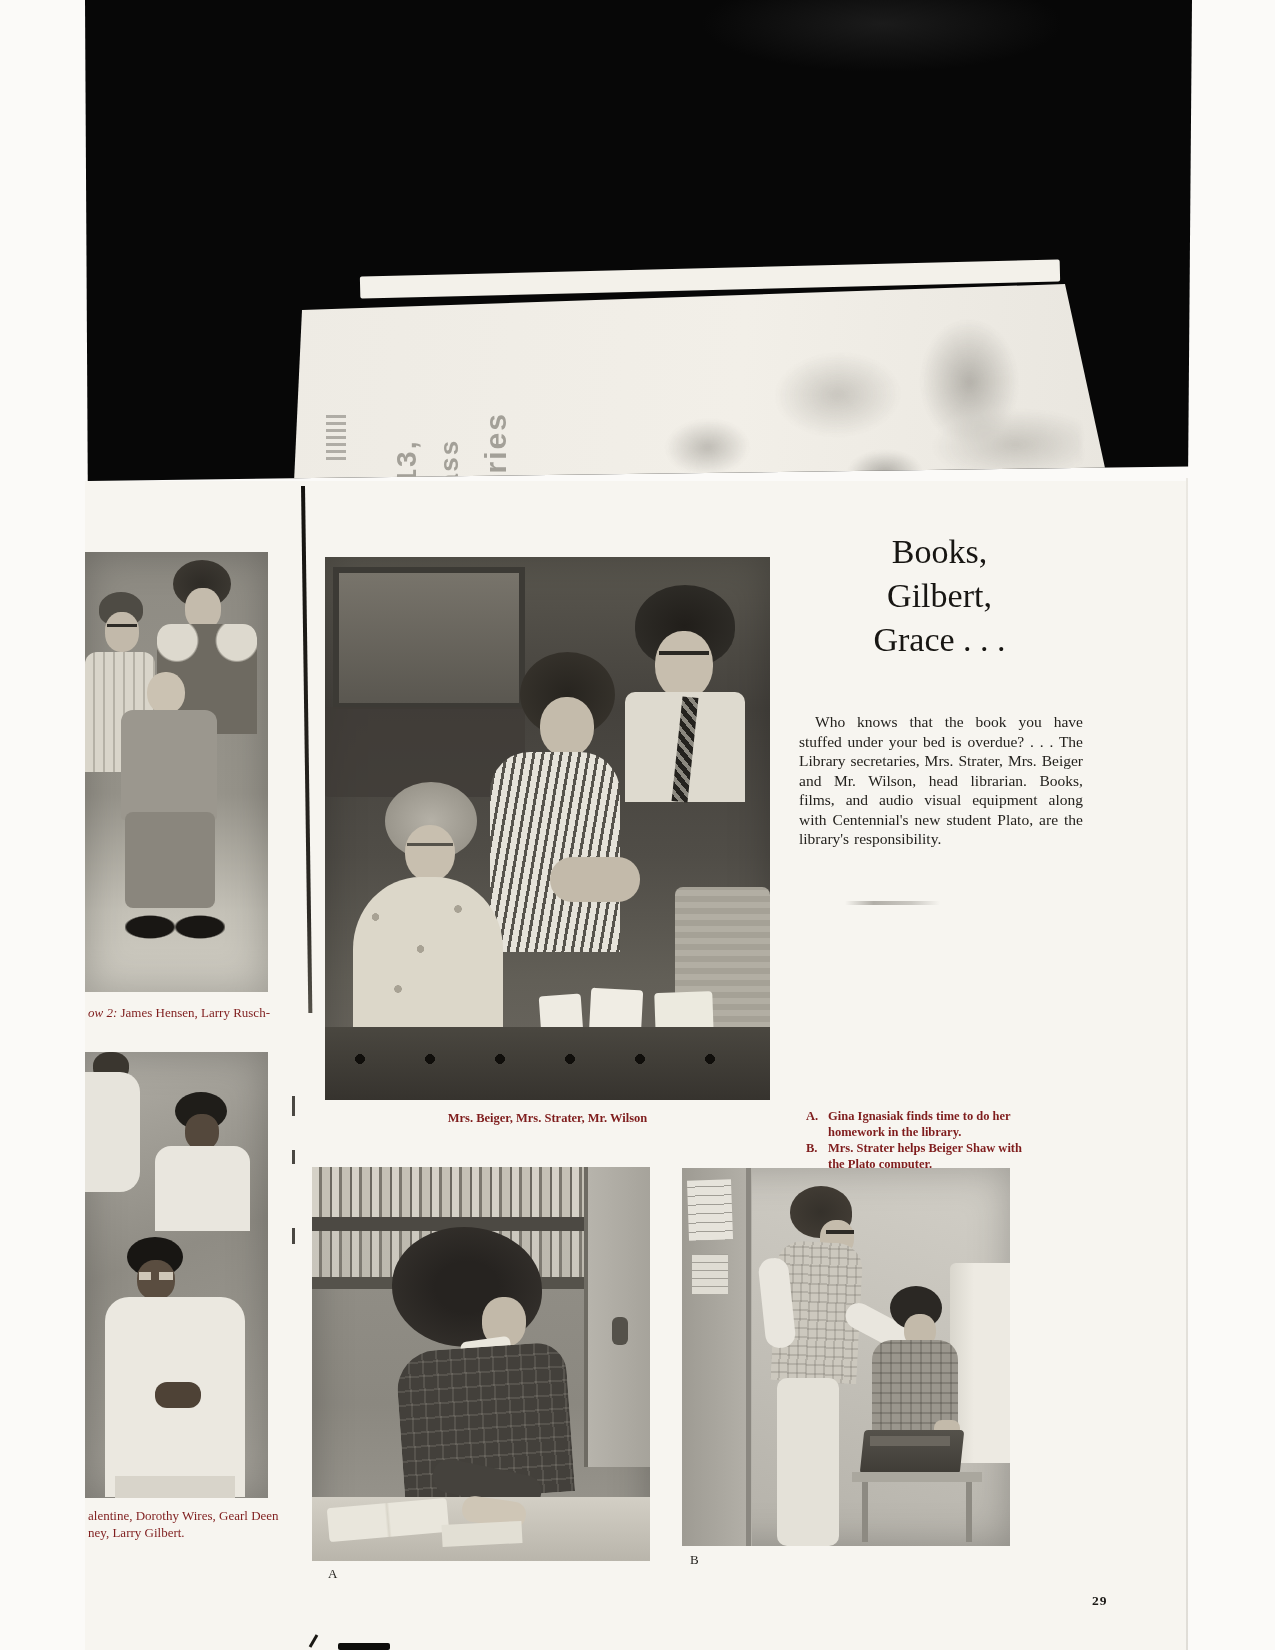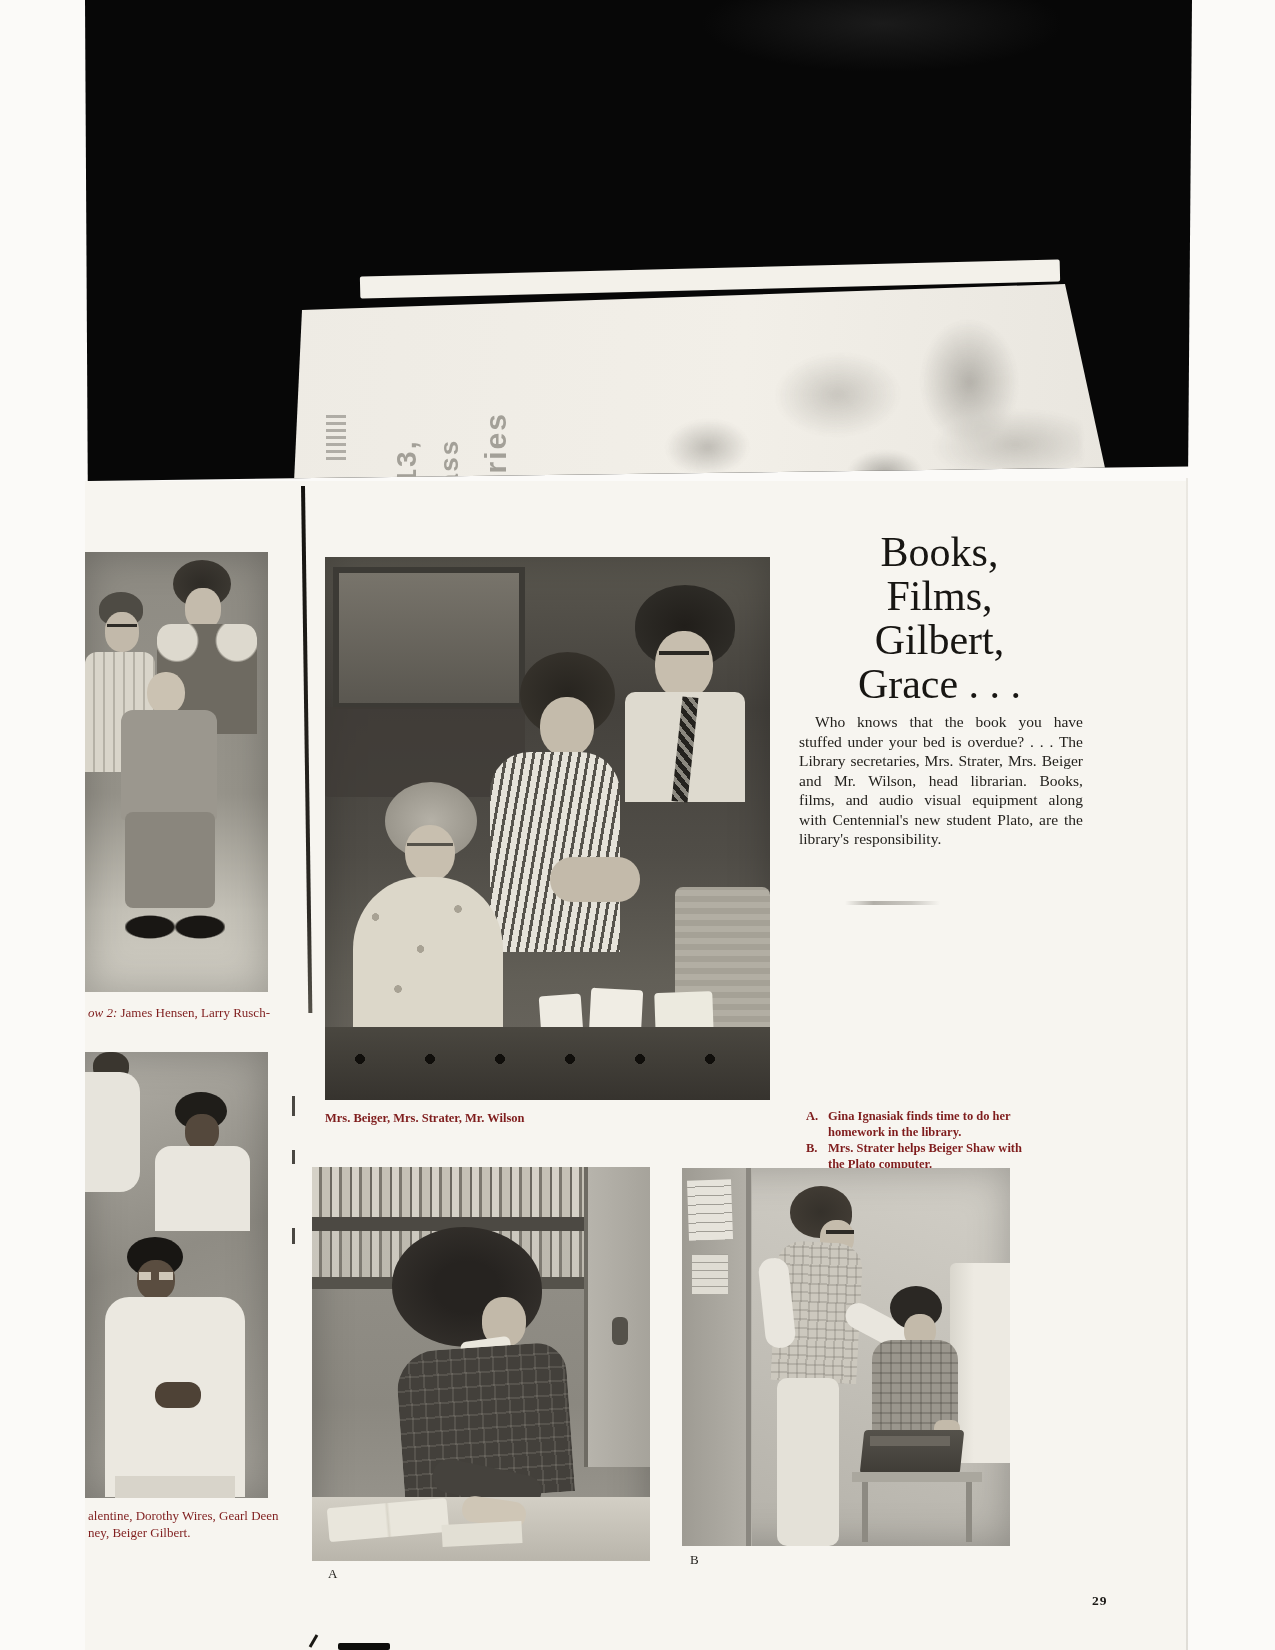--- a/index.html
+++ b/index.html
@@ -33,30 +33,30 @@
   .page-edge-right{left:1186px;top:478px;width:2px;height:1172px;
     background:linear-gradient(180deg,#e6e3dc,#d9d6cf);opacity:.8;}
   .gutter-line{left:301px;top:486px;width:4px;height:527px;
     background:linear-gradient(180deg,#14120f,#2b2823 80%,#55524a);
     transform-origin:top center;transform:rotate(-0.8deg);}
   .gutter-dash{width:3px;background:#4a4742;left:292px;}
   
   .photo{position:absolute;overflow:hidden;box-shadow:inset 0 0 40px rgba(0,0,0,.25);}
   
   .title-block{left:797px;top:530px;width:285px;text-align:center;}
-  .title-line{font-size:42px;line-height:44px;color:#181613;}
+  .title-line{font-size:34px;line-height:44px;color:#181613;}
   .body-par{left:799px;top:712px;width:284px;font-size:15.5px;line-height:19.5px;
     text-align:justify;text-indent:16px;word-spacing:1px;color:#24221e;}
   .dash-smudge{left:845px;top:901px;width:95px;height:4px;
     background:linear-gradient(90deg,transparent,rgba(120,116,108,.55) 30%,rgba(120,116,108,.35) 70%,transparent);}
   
   .cap{color:#7f1d1d;}
   .cap-bold{font-weight:700;font-size:12.5px;line-height:16px;}
   .cap-reg{font-weight:400;font-size:13px;line-height:16.5px;}
-  .main-caption{left:325px;top:1110px;width:445px;}
+  .main-caption{left:325px;top:1110px;width:445px;text-align:center;}
   .cap-list{left:806px;top:1108px;width:225px;}
   .cap-item{display:grid;grid-template-columns:22px 1fr;}
   .photo-label{font-size:13px;color:#24221e;}
   .page-number{left:1092px;top:1593px;font-size:13.5px;font-weight:700;letter-spacing:1px;color:#1c1a17;}
   .crop-slash{left:312px;top:1634px;width:3px;height:14px;background:#1a1814;transform:rotate(30deg);}
   .crop-bar{left:338px;top:1643px;width:52px;height:7px;background:#0e0d0b;border-radius:2px;}
 </style>
 </head>
 <body>
 
@@ -114,21 +114,21 @@
     <div class="sh" style="left:42px;top:185px;width:56px;height:40px;background:#181613;border-radius:50%;"></div>
     <div class="sh" style="left:52px;top:208px;width:38px;height:40px;background:#5a4d40;border-radius:46%;"></div>
     <div class="sh" style="left:54px;top:220px;width:34px;height:8px;background:linear-gradient(90deg,#cfc7b8 0 12px,transparent 12px 20px,#cfc7b8 20px 32px);"></div>
     <div class="sh" style="left:20px;top:245px;width:140px;height:200px;background:#ebe8e0;border-radius:24px 24px 0 0;"></div>
     <div class="sh" style="left:70px;top:330px;width:46px;height:26px;background:#4e4236;border-radius:12px;"></div>
     <div class="sh" style="left:30px;top:424px;width:120px;height:22px;background:#d8d4ca;"></div>
   </div>
 
   <div class="abs cap cap-reg" style="left:88px;top:1508px;width:205px;">
     <div>alentine, Dorothy Wires, Gearl Deen</div>
-    <div>ney, Beiger Gilbert.</div>
+    <div>ney, Larry Gilbert.</div>
   </div>
 
   <div class="photo" style="left:325px;top:557px;width:445px;height:543px;background:linear-gradient(180deg,#5a574f 0%,#45423d 28%,#504d47 55%,#625f57 78%,#6b6760 100%);">
     <div class="sh" style="left:8px;top:10px;width:180px;height:130px;background:linear-gradient(#78746b,#5a5750);border:6px solid #3c3a35;"></div>
     <div class="sh" style="left:0;top:150px;width:200px;height:90px;background:#3e3b36;opacity:.7;border-radius:4px;"></div>
     <div class="sh" style="left:310px;top:28px;width:100px;height:82px;background:radial-gradient(#211e1a,#32302b);border-radius:50% 50% 45% 45%;"></div>
     <div class="sh" style="left:330px;top:74px;width:58px;height:68px;background:#c7beae;border-radius:48%;"></div>
     <div class="sh" style="left:334px;top:94px;width:50px;height:4px;background:#2a2823;"></div>
     <div class="sh" style="left:300px;top:135px;width:120px;height:110px;background:#dedacf;border-radius:10px 10px 0 0;"></div>
     <div class="sh" style="left:352px;top:140px;width:16px;height:105px;background:repeating-linear-gradient(45deg,#24221e 0 5px,#8b887f 5px 9px);transform:rotate(6deg);"></div>
@@ -145,21 +145,20 @@
     <div class="sh" style="left:265px;top:432px;width:52px;height:48px;background:#f0ede4;border-radius:4px;transform:rotate(3deg);"></div>
     <div class="sh" style="left:330px;top:435px;width:58px;height:45px;background:#eceadf;border-radius:4px;transform:rotate(-2deg);"></div>
     <div class="sh" style="left:0;top:470px;width:445px;height:73px;background:linear-gradient(#4a4740,#36332e);"></div>
     <div class="sh" style="left:0;top:492px;width:445px;height:20px;background-image:radial-gradient(circle 5px at 35px 10px,#100e0b 0 95%,transparent 100%);background-size:70px 20px;background-repeat:repeat-x;"></div>
   </div>
 
   <div class="abs cap cap-bold main-caption">Mrs. Beiger, Mrs. Strater, Mr. Wilson</div>
 
   <div class="abs title-block">
     <div class="title-line">Books,</div>
-    <div class="title-line">Films,</div>
     <div class="title-line">Gilbert,</div>
     <div class="title-line">Grace . . .</div>
   </div>
 
   <div class="abs body-par">Who knows that the book you have stuffed under your bed is overdue? . . . The Library secretaries, Mrs. Strater, Mrs. Beiger and Mr. Wilson, head librarian. Books, films, and audio visual equipment along with Centennial's new student Plato, are the library's responsibility.</div>
   <div class="abs dash-smudge"></div>
 
   <div class="abs cap cap-bold cap-list">
     <div class="cap-item">
       <span>A.</span>

